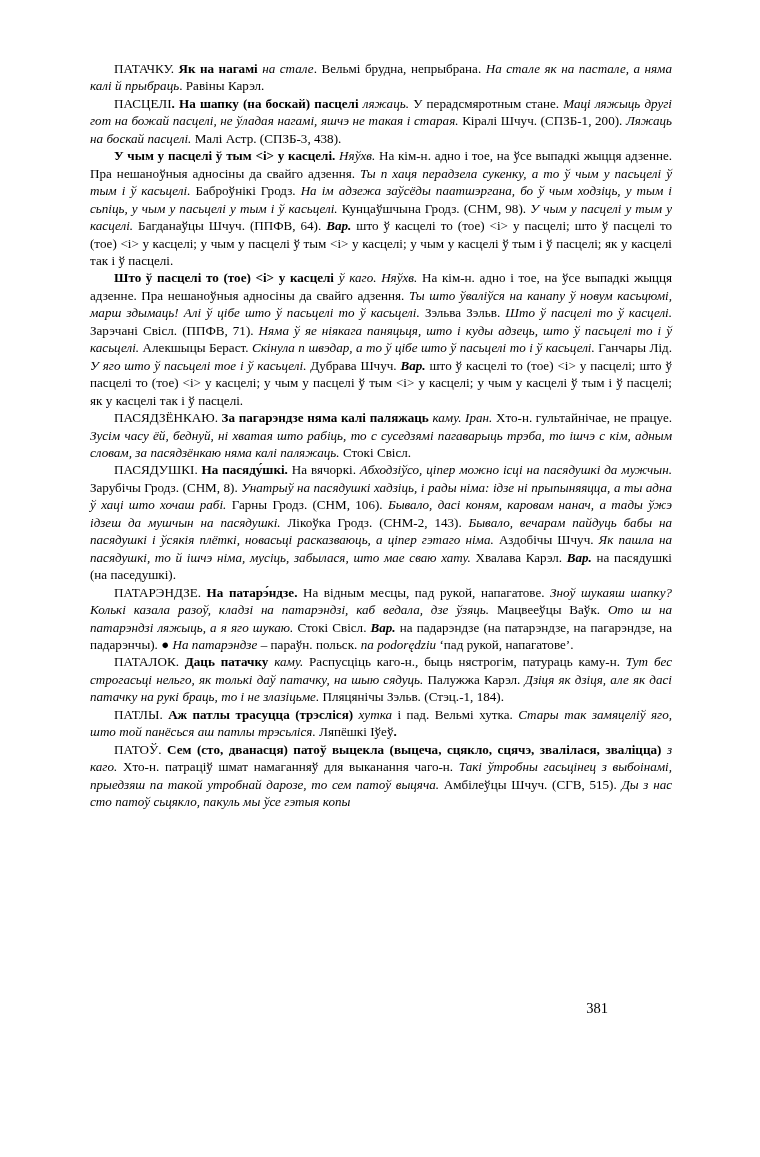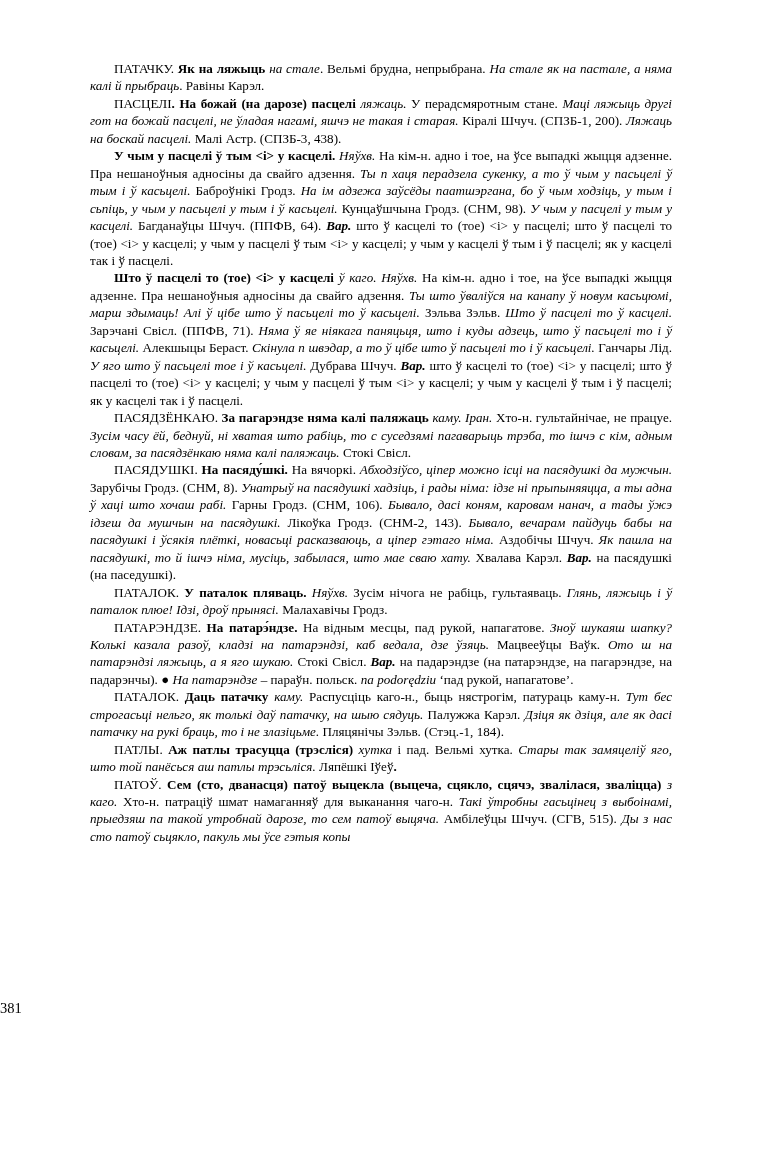--- a/index.html
+++ b/index.html
@@ -46,38 +46,37 @@
   }
   .bi {
     font-weight: bold;
     font-style: italic;
   }
   #page-number {
     position: absolute;
     left: 0;
     top: 1000px;
     width: 608px;
-    text-align: left;
+    text-align: right;
     font-size: 14.5px;
     font-family: "Liberation Serif", "DejaVu Serif", serif;
   }
 </style>
 </head>
 <body>
 
 <div id="page">
 
   <div id="text-column">
-      <p class="entry"><span>ПАТАЧКУ.</span><span> </span><b>Як на ляжыць</b><span> </span><i>на стале</i><span>. Вельмі брудна, непрыбрана. </span><i>На стале як на пастале, а няма калі й прыбраць</i><span>. Равіны Карэл.</span></p>
-      <p class="entry"><span>ПАСЦЕЛІ</span><b>. </b><b>На божай (на дарозе) пасцелі</b><span> </span><i>ляжаць.</i><span> У перадсмяротным стане. </span><i>Маці ляжыць другі гот на божай пасцелі, не ўладая нагамі, яшчэ не такая і старая.</i><span> Кіралі Шчуч. (СПЗБ-1, 200). </span><i>Ляжаць на боскай пасцелі.</i><span> Малі Астр. (СПЗБ-3, 438).</span></p>
+      <p class="entry"><span>ПАТАЧКУ.</span><span> </span><b>Як на нагамі</b><span> </span><i>на стале</i><span>. Вельмі брудна, непрыбрана. </span><i>На стале як на пастале, а няма калі й прыбраць</i><span>. Равіны Карэл.</span></p>
+      <p class="entry"><span>ПАСЦЕЛІ</span><b>. </b><b>На шапку (на боскай) пасцелі</b><span> </span><i>ляжаць.</i><span> У перадсмяротным стане. </span><i>Маці ляжыць другі гот на божай пасцелі, не ўладая нагамі, яшчэ не такая і старая.</i><span> Кіралі Шчуч. (СПЗБ-1, 200). </span><i>Ляжаць на боскай пасцелі.</i><span> Малі Астр. (СПЗБ-3, 438).</span></p>
       <p class="entry"><b>У чым у пасцелі ў тым &lt;i&gt; у касцелі.</b><span> </span><i>Няўхв.</i><span> На кім-н. адно і тое, на ўсе выпадкі жыцця адзенне. Пра нешаноўныя адносіны да свайго адзення. </span><i>Ты п хаця перадзела сукенку, а то ў чым у пасьцелі ў тым і ў касьцелі.</i><span> Баброўнікі Гродз. </span><i>На ім адзежа заўсёды паатшэргана, бо ў чым ходзіць, у тым і сьпіць, у чым у пасьцелі у тым і ў касьцелі.</i><span> Кунцаўшчына Гродз. (СНМ, 98). </span><i>У чым у пасцелі у тым у касцелі.</i><span> Багданаўцы Шчуч. (ППФВ, 64). </span><span class="bi">Вар.</span><span> што ў касцелі то (тое) &lt;i&gt; у пасцелі; што ў пасцелі то (тое) &lt;i&gt; у касцелі; у чым у пасцелі ў тым &lt;i&gt; у касцелі; у чым у касцелі ў тым і ў пасцелі; як у касцелі так і ў пасцелі.</span></p>
       <p class="entry"><b>Што ў пасцелі то (тое) &lt;i&gt; у касцелі</b><span> </span><i>ў каго.</i><span> </span><i>Няўхв.</i><span> На кім-н. адно і тое, на ўсе выпадкі жыцця адзенне. Пра нешаноўныя адносіны да свайго адзення. </span><i>Ты што ўваліўся на канапу ў новум касьцюмі, марш здымаць! Алі ў цібе што ў пасьцелі то ў касьцелі.</i><span> Зэльва Зэльв. </span><i>Што ў пасцелі то ў касцелі.</i><span> Зарэчані Свісл. (ППФВ, 71). </span><i>Няма ў яе ніякага паняцьця, што і куды адзець, што ў пасьцелі то і ў касьцелі.</i><span> Алекшыцы Бераст. </span><i>Скінула п швэдар, а то ў цібе што ў пасьцелі то і ў касьцелі.</i><span> Ганчары Лід. </span><i>У яго што ў пасьцелі тое і ў касьцелі.</i><span> Дубрава Шчуч. </span><span class="bi">Вар.</span><span> што ў касцелі то (тое) &lt;i&gt; у пасцелі; што ў пасцелі то (тое) &lt;i&gt; у касцелі; у чым у пасцелі ў тым &lt;i&gt; у касцелі; у чым у касцелі ў тым і ў пасцелі; як у касцелі так і ў пасцелі.</span></p>
       <p class="entry"><span>ПАСЯДЗЁНКАЮ. </span><b>За пагарэндзе няма калі паляжаць</b><span> </span><i>каму.</i><span> </span><i>Іран.</i><span> Хто-н. гультайнічае, не працуе. </span><i>Зусім часу ёй, беднуй, ні хватая што рабіць, то с суседзямі пагаварыць трэба, то ішчэ с кім, адным словам, за пасядзёнкаю няма калі паляжаць.</i><span> Стокі Свісл.</span></p>
       <p class="entry"><span>ПАСЯДУШКІ. </span><b>На пасяду́шкі.</b><span> На вячоркі. </span><i>Абходзіўсо, ціпер можно ісці на пасядушкі да мужчын.</i><span> Зарубічы Гродз. (СНМ, 8). </span><i>Унатрыў на пасядушкі хадзіць, і рады німа: ідзе ні прыпыняяцца, а ты адна ў хаці што хочаш рабі.</i><span> Гарны Гродз. (СНМ, 106). </span><i>Бывало, дасі коням, каровам нанач, а тады ўжэ ідзеш да мушчын на пасядушкі.</i><span> Лікоўка Гродз. (СНМ-2, 143). </span><i>Бывало, вечарам пайдуць бабы на пасядушкі і ўсякія плёткі, новасьці расказваюць, а ціпер гэтаго німа.</i><span> Аздобічы Шчуч. </span><i>Як пашла на пасядушкі, то й ішчэ німа, мусіць, забылася, што мае сваю хату.</i><span> Хвалава Карэл. </span><span class="bi">Вар.</span><span> на пасядушкі (на паседушкі).</span></p>
-      <p class="entry"><span>ПАТАЛОК.  </span><b>У паталок пляваць.</b><span> </span><i>Няўхв.</i><span> Зусім нічога не рабіць, гультаяваць. </span><i>Глянь, ляжыць і ў паталок плюе! Ідзі, дроў прынясі.</i><span> Малахавічы Гродз.</span></p>
       <p class="entry"><span>ПАТАРЭНДЗЕ. </span><b>На патарэ́ндзе.</b><span> На відным месцы, пад рукой, напагатове. </span><i>Зноў шукаяш шапку? Колькі казала разоў, кладзі на патарэндзі, каб ведала, дзе ўзяць.</i><span> Мацвееўцы Ваўк. </span><i>Ото ш на патарэндзі ляжыць, а я яго шукаю.</i><span> Стокі Свісл. </span><span class="bi">Вар.</span><span> на падарэндзе (на патарэндзе, на пагарэндзе, на падарэнчы). ● </span><i>На патарэндзе</i><span> – параўн. польск. </span><i>na podorędziu</i><span> ‘пад рукой, напагатове’.</span></p>
       <p class="entry"><span>ПАТАЛОК. </span><b>Даць патачку</b><span> </span><i>каму.</i><span> Распусціць каго-н., быць нястрогім, патураць каму-н. </span><i>Тут бес строгасьці нельго, як толькі даў патачку, на шыю сядуць.</i><span> Палужжа Карэл. </span><i>Дзіця як дзіця, але як дасі патачку на рукі браць, то і не злазіцьме.</i><span> Пляцянічы Зэльв. (Стэц.-1, 184).</span></p>
       <p class="entry"><span>ПАТЛЫ. </span><b>Аж патлы трасуцца (трэсліся)</b><span> </span><i>хутка</i><span> і пад. Вельмі хутка. </span><i>Стары так замяцеліў яго, што той панёсься аш патлы трэсьліся.</i><span> Ляпёшкі Іўеў</span><b>.</b></p>
       <p class="entry"><span>ПАТОЎ. </span><b>Сем (сто, дванасця) патоў выцекла (выцеча, сцякло, сцячэ, звалілася, зваліцца)</b><span> </span><i>з каго.</i><span> Хто-н. патраціў шмат намаганняў для выканання чаго-н. </span><i>Такі ўтробны гасьцінец з выбоінамі, прыедзяш па такой утробнай дарозе, то сем патоў выцяча.</i><span> Амбілеўцы Шчуч. (СГВ, 515). </span><i>Ды з нас сто патоў сьцякло, пакуль мы ўсе гэтыя копы</i></p>
     </div>
 
   <div id="page-number">381</div>
 
 </div>
 

